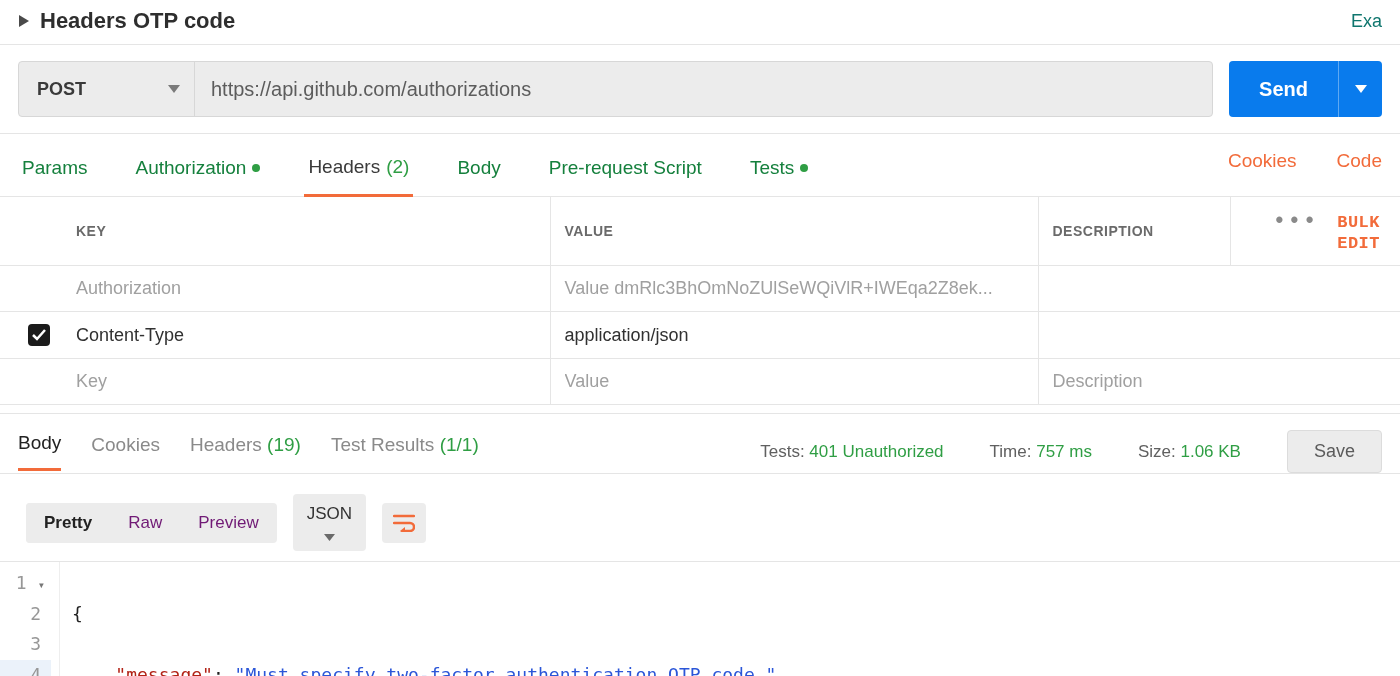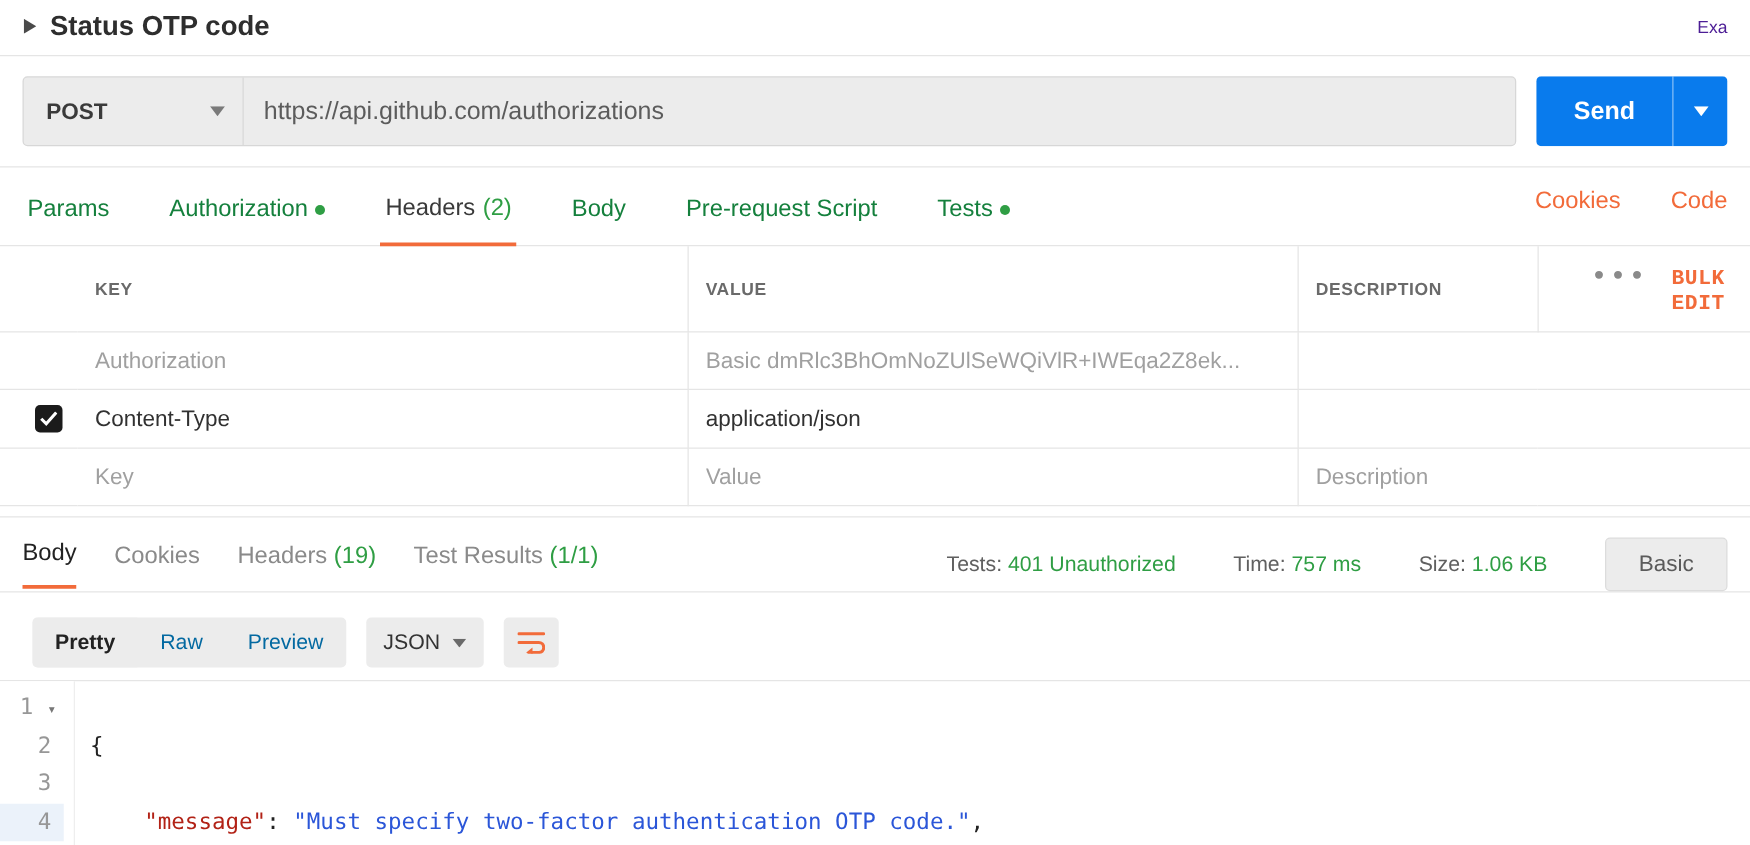--- a/index.html
+++ b/index.html
@@ -23,22 +23,22 @@
     display: flex; align-items: center; justify-content: center;
     color: #4a4a4a;
   }
   .title-row .title {
     font-size: 22px;
     font-weight: 600;
     color: #2e2e2e;
     flex: 1;
   }
   .title-row .right-link {
-    color: #4c1d95;
-    font-size: 14px;
+    color: #0f766e;
+    font-size: 18px;
   }
   
   .request-bar {
     display: flex;
     align-items: stretch;
     gap: 16px;
     padding: 16px 18px;
     border-bottom: 1px solid #e5e5e5;
   }
   .method-url {
@@ -182,26 +182,26 @@
   }
   
   .resp-toolbar {
     display:flex; align-items:center; gap:16px;
     padding: 20px 20px 10px 26px;
     border-top: 1px solid #e5e5e5;
   }
   .seg { background:#ececec; border-radius:4px; display:flex; overflow:hidden; }
   .seg button {
     border:none; background:transparent; padding:10px 18px; font-size:17px;
-    color:#0369a1; cursor:pointer;
+    color:#701a75; cursor:pointer;
   }
   .seg button.active { color:#222; font-weight:600; background:#ececec; }
   .fmt-select {
     background:#ececec; border-radius:4px; padding:10px 14px;
-    display:flex; align-items:center; gap:10px; font-size:17px; color:#333;
+    display:flex; align-items:center; gap:10px; font-size:17px; color:#333;flex-direction:column;
   }
   .wrap-btn {
     background:#ececec; border-radius:4px; width:44px; height:40px;
     display:flex; align-items:center; justify-content:center; color:#f26b3a;
     font-weight:700; cursor:pointer;
   }
   
   .code-area {
     display:flex;
     border-top:1px solid #e5e5e5;
@@ -229,21 +229,21 @@
 </style>
 </head>
 <body>
 
 <div class="title-row">
   <span class="disclosure">
     <svg width="10" height="12" viewBox="0 0 10 12">
         <polygon points="0,0 10,6 0,12" fill="#4a4a4a"></polygon>
       </svg>
   </span>
-  <div class="title">Status OTP code</div>
+  <div class="title">Headers OTP code</div>
   <div class="right-link">Exa</div>
 </div>
 
 <div class="request-bar">
   <div class="method-url">
     <div class="method-select">
       <span>POST</span>
       <span class="chev">
         <svg width="12" height="8" viewBox="0 0 12 8">
             <polygon points="0,0 12,0 6,8" fill="#7a7a7a"></polygon>
@@ -293,21 +293,21 @@
       <th class="col-actions" style="border-right:none;font-family:Liberation Mono, monospace;">
         <span class="dots">•••</span>
         <span class="link-orange" style="font-size:17px">Bulk Edit</span>
       </th>
     </tr>
   </thead>
   <tbody>
     <tr>
       <td class="col-chk"></td>
       <td class="muted">Authorization</td>
-      <td class="muted">Basic dmRlc3BhOmNoZUlSeWQiVlR+IWEqa2Z8ek...</td>
+      <td class="muted">Value dmRlc3BhOmNoZUlSeWQiVlR+IWEqa2Z8ek...</td>
       <td colspan="2" style="border-right:none;"></td>
     </tr>
     <tr>
       <td class="col-chk">
         <div class="chkbox">
           <svg width="14" height="12" viewBox="0 0 14 12">
               <polyline points="1,6 5,10 13,1" fill="none" stroke="#fff" stroke-width="2.5"></polyline>
             </svg>
         </div>
       </td>
@@ -341,21 +341,21 @@
     <span class="val">401 Unauthorized</span>
   </span>
   <span class="meta">
     <span>Time:</span>
     <span class="val">757 ms</span>
   </span>
   <span class="meta">
     <span>Size:</span>
     <span class="val">1.06 KB</span>
   </span>
-  <button class="save-btn">Basic</button>
+  <button class="save-btn">Save</button>
 </div>
 
 <div class="resp-toolbar">
   <div class="seg">
     <button class="active">Pretty</button>
     <button>Raw</button>
     <button>Preview</button>
   </div>
   <div class="fmt-select">
     <span>JSON</span>

